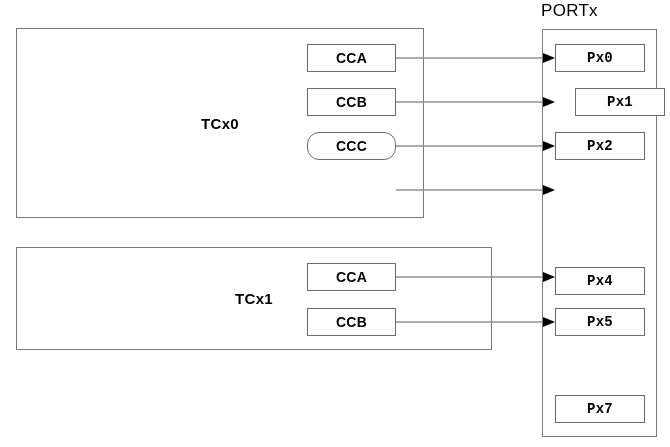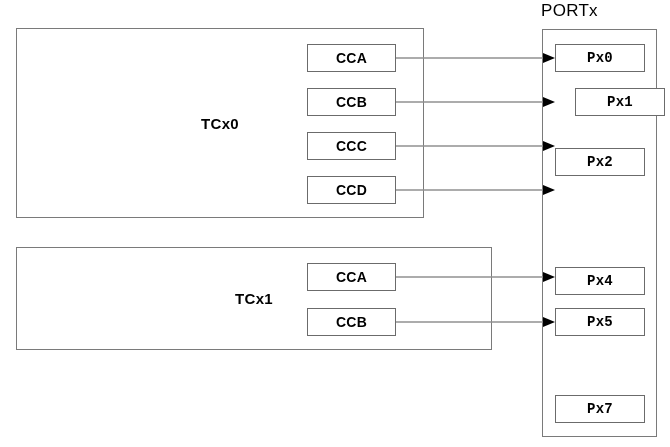--- a/index.html
+++ b/index.html
@@ -56,27 +56,27 @@
     font-size: 14px;
     font-weight: bold;
     color: #000000;
     letter-spacing: 0.3px;
     z-index: 2;
   }
   .channel-box { left: 307px; width: 89px; height: 28px; }
   .pin-box     { left: 555px; width: 90px; height: 28px; font-family: Liberation Mono, monospace; }
   .ch-0 { top: 44px; }
   .ch-1 { top: 88px; }
-  .ch-2 { top: 132px; }
+  .ch-2 { top: 132px; border-radius: 12px; }
   .ch-3 { top: 176px; }
   .ch-4 { top: 263px; }
   .ch-5 { top: 308px; }
   .pin-0 { top: 44px; }
   .pin-1 { top: 88px; margin-left: 20px; }
-  .pin-2 { top: 148px; }
+  .pin-2 { top: 132px; }
   .pin-3 { top: 176px; }
   .pin-4 { top: 267px; }
   .pin-5 { top: 308px; }
   .pin-6 { top: 350px; }
   .pin-7 { top: 395px; }
   .connector-layer {
     position: absolute;
     left: 0; top: 0;
     width: 670px;
     height: 447px;
@@ -97,21 +97,20 @@
 
   <div class="big-box tc-box-1">
     <div class="tc-label">TCx1</div>
   </div>
 
   <div class="big-box port-box"></div>
 
   <div class="small-box channel-box ch-0">CCA</div>
   <div class="small-box channel-box ch-1">CCB</div>
   <div class="small-box channel-box ch-2">CCC</div>
-  <div class="small-box channel-box ch-3">CCD</div>
 
   <div class="small-box channel-box ch-4">CCA</div>
   <div class="small-box channel-box ch-5">CCB</div>
 
   <div class="small-box pin-box pin-0">Px0</div>
   <div class="small-box pin-box pin-1">Px1</div>
   <div class="small-box pin-box pin-2">Px2</div>
   <div class="small-box pin-box pin-4">Px4</div>
   <div class="small-box pin-box pin-5">Px5</div>
   <div class="small-box pin-box pin-7">Px7</div>

